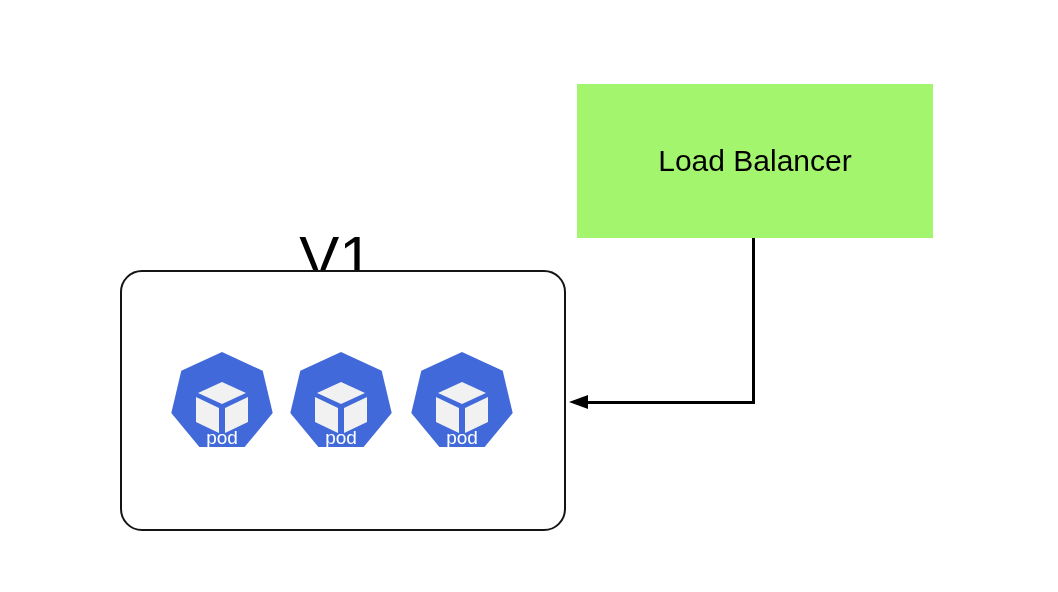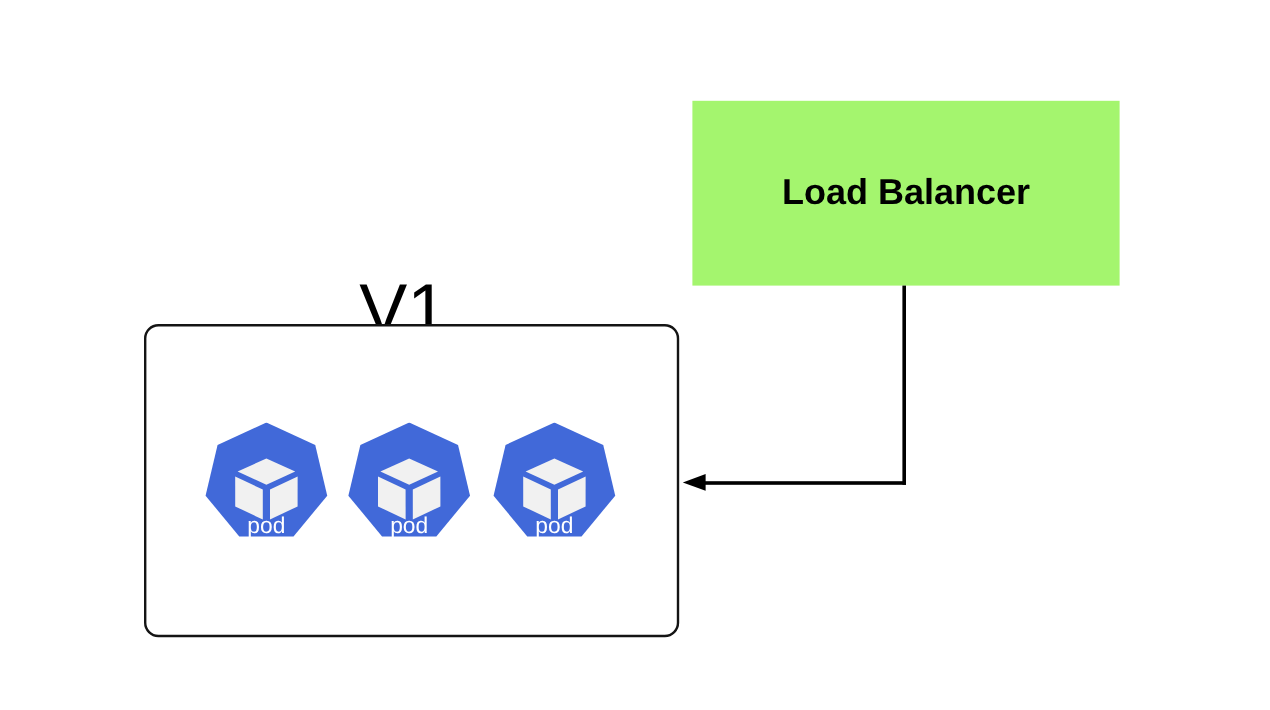--- a/index.html
+++ b/index.html
@@ -21,21 +21,21 @@
     top: 84px;
     width: 356px;
     height: 154px;
     background: #a4f56e;
     display: flex;
     align-items: center;
     justify-content: center;
   }
   .lb-label {
     font-size: 30px;
-    font-weight: bold;
+    font-weight: normal;
     color: #000000;
     letter-spacing: 0px;
   }
 
   
   .arrow-v {
     position: absolute;
     left: 752px;
     top: 238px;
     width: 3px;
@@ -74,21 +74,21 @@
     line-height: 1.05;
   }
   .v1-box {
     position: absolute;
     left: 120px;
     top: 270px;
     width: 446px;
     height: 261px;
     background: #ffffff;
     border: 2px solid #141414;
-    border-radius: 12px;
+    border-radius: 22px;
   }
 
   .pod {
     position: absolute;
     width: 110px;
     height: 105px;
     top: 80px;
   }
   .pod-1 { left: 45px; }
   .pod-2 { left: 164px; }

